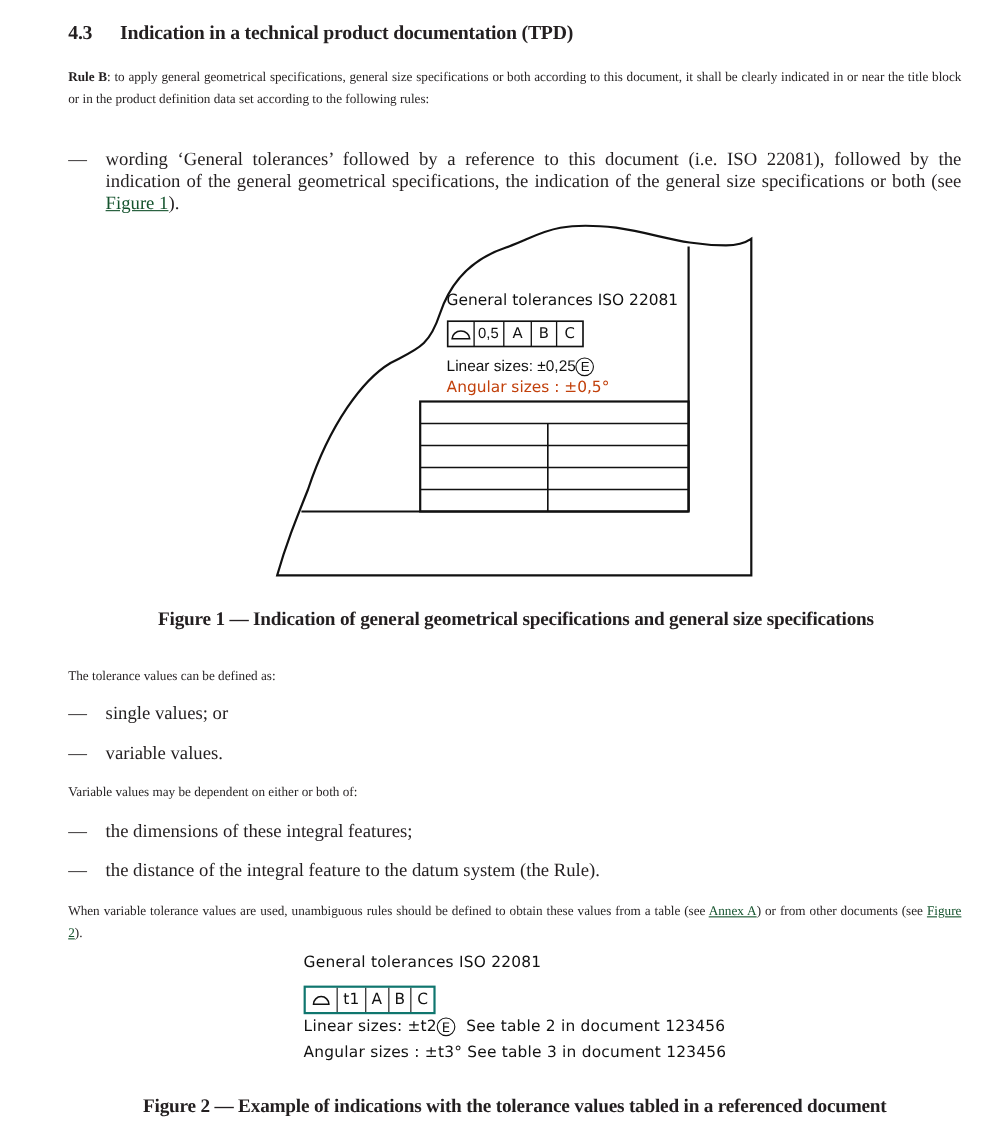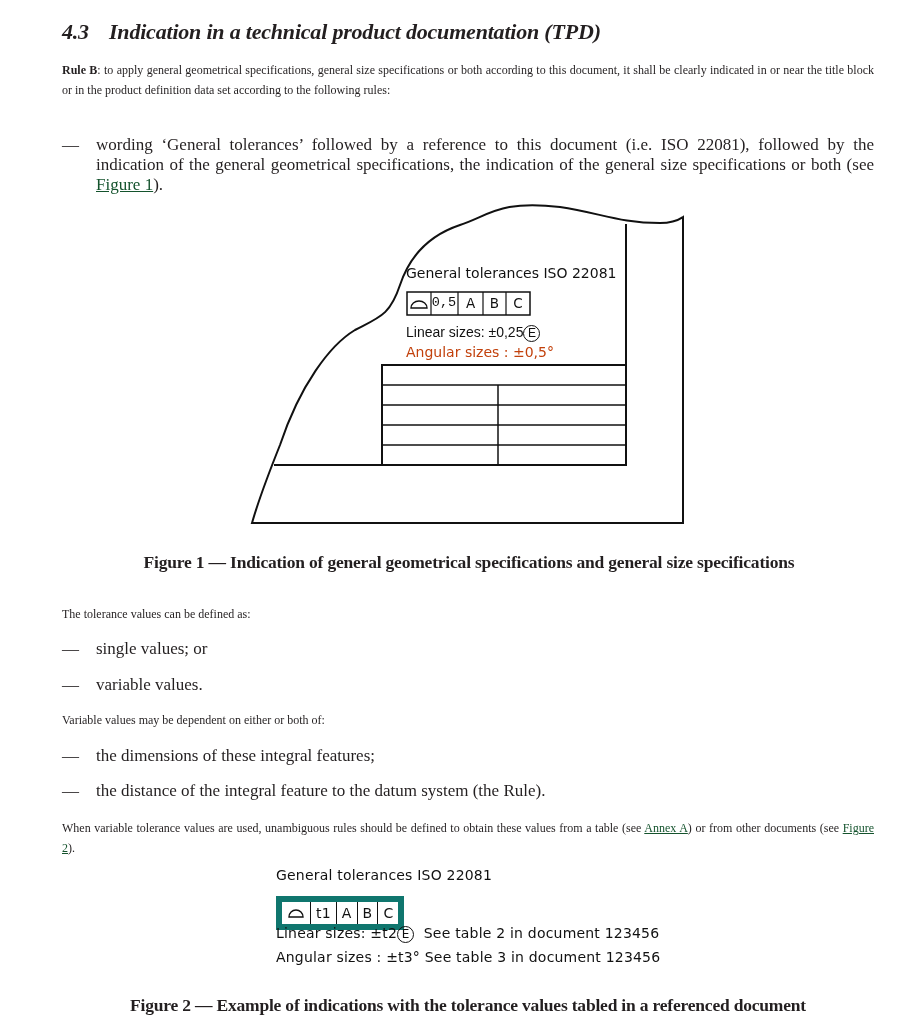--- a/index.html
+++ b/index.html
@@ -4,38 +4,38 @@
 <style>
   html, body { margin: 0; padding: 0; background: #ffffff; }
   body {
     width: 898px; height: 1026px; position: relative; overflow: hidden;
     font-family: "DejaVu Serif", "Liberation Serif", serif;
     color: #231f20;
   }
   .abs { position: absolute; }
   .heading {
     left: 62px; top: 19px; font-family: "Liberation Serif", serif;
-    font-weight: bold; font-size: 22px; letter-spacing: -0.2px; white-space: nowrap; font-style: italic;
+    font-weight: bold; font-size: 18px; letter-spacing: -0.2px; white-space: nowrap;
   }
   .heading .num { display: inline-block; width: 47px; }
   .para {
     font-family: "Liberation Serif", serif; font-size: 12px; line-height: 20px;
     text-align: justify; text-align-last: left;
   }
   .para b { font-weight: bold; }
   .dash-item { font-family: "Liberation Serif", serif; font-size: 17px; line-height: 20px; }
   .dash { position: absolute; left: 0; top: 0; }
   .dash-text { position: absolute; left: 34px; right: 0; top: 0; text-align: justify; }
   a.link { color: #14532d; text-decoration: underline; }
   .caption {
     font-family: "Liberation Serif", serif; font-weight: bold; font-size: 17.5px;
     text-align: center; white-space: nowrap; letter-spacing: -0.2px;
   }
   .fig2-line { font-family: "DejaVu Sans", sans-serif; font-size: 14px; color: #111; white-space: nowrap; letter-spacing: 0.2px; }
-  .fcf { display: inline-flex; border: 6px solid #0f766e; vertical-align: middle; height: 22px; }
+  .fcf { display: inline-flex; border: 2px solid #0f766e; vertical-align: middle; height: 22px; }
   .fcf span { display: inline-flex; align-items: center; justify-content: center; border-left: 1.5px solid #111; padding: 0 5px; font-size: 14px; height: 22px; }
   .fcf span:first-child { border-left: none; }
   .circle-e { display: inline-flex; width: 17px; height: 17px; border: 1.5px solid #111; border-radius: 50%; align-items: center; justify-content: center; font-size: 12px; vertical-align: middle; box-sizing: border-box; }
 </style>
 </head>
 <body>
 
 <div class="abs heading">
   <span class="num">4.3</span><span>Indication in a technical product documentation (TPD)</span>
 </div>
@@ -72,21 +72,21 @@
     <rect x="167" y="97" width="123" height="23" fill="none" stroke="#111" stroke-width="1.5"></rect>
     <line x1="191" y1="97" x2="191" y2="120" stroke="#111" stroke-width="1.2"></line>
     <line x1="218" y1="97" x2="218" y2="120" stroke="#111" stroke-width="1.2"></line>
     <line x1="243" y1="97" x2="243" y2="120" stroke="#111" stroke-width="1.2"></line>
     <line x1="266" y1="97" x2="266" y2="120" stroke="#111" stroke-width="1.2"></line>
     <path d="M 171 113 A 8 7 0 0 1 187 113 Z" fill="none" stroke="#111" stroke-width="1.4"></path>
   </g>
 </svg>
 
 <div class="abs" style="left:406px; top:265px; font-family:'DejaVu Sans', sans-serif; font-size:14px; color:#111; white-space:nowrap;">General tolerances ISO 22081</div>
-<div class="abs" style="left:431px; top:295px; width:26px; text-align:center; font-family:Liberation Mono, monospace; font-size:13.5px; color:#111;">0,5</div>
+<div class="abs" style="left:431px; top:295px; width:26px; text-align:center; font-family:Liberation Sans, sans-serif; font-size:13.5px; color:#111;">0,5</div>
 <div class="abs" style="left:458px; top:295px; width:25px; text-align:center; font-family:'DejaVu Sans', sans-serif; font-size:13.5px; color:#111;">A</div>
 <div class="abs" style="left:483px; top:295px; width:23px; text-align:center; font-family:'DejaVu Sans', sans-serif; font-size:13.5px; color:#111;">B</div>
 <div class="abs" style="left:506px; top:295px; width:24px; text-align:center; font-family:'DejaVu Sans', sans-serif; font-size:13.5px; color:#111;">C</div>
 <div class="abs" style="left:406px; top:324px; font-family:Liberation Sans, sans-serif; font-size:14px; color:#111; white-space:nowrap;">
   <span>Linear sizes: ±0,25</span><span class="circle-e">E</span>
 </div>
 <div class="abs" style="left:406px; top:344px; font-family:'DejaVu Sans', sans-serif; font-size:14px; color:#c2410c; white-space:nowrap;">Angular sizes : ±0,5°</div>
 
 <div class="abs caption" style="left:0; width:938px; top:552px;">Figure 1 — Indication of general geometrical specifications and general size specifications</div>
 

